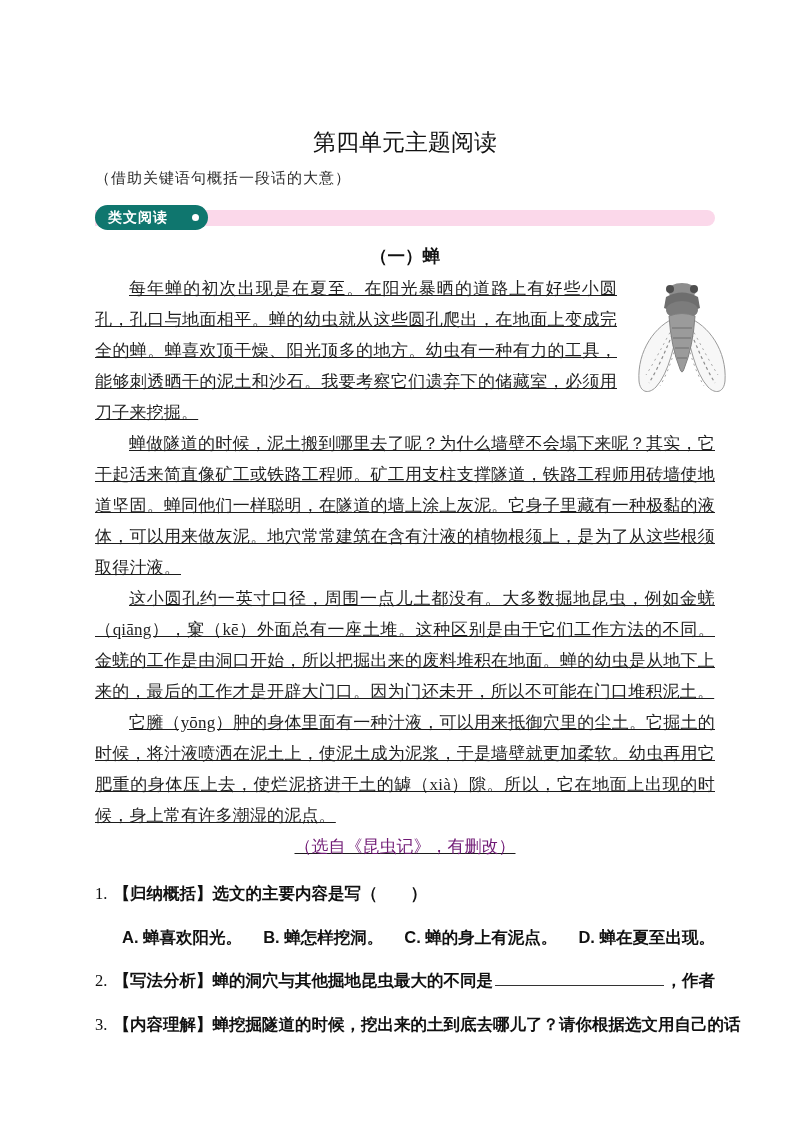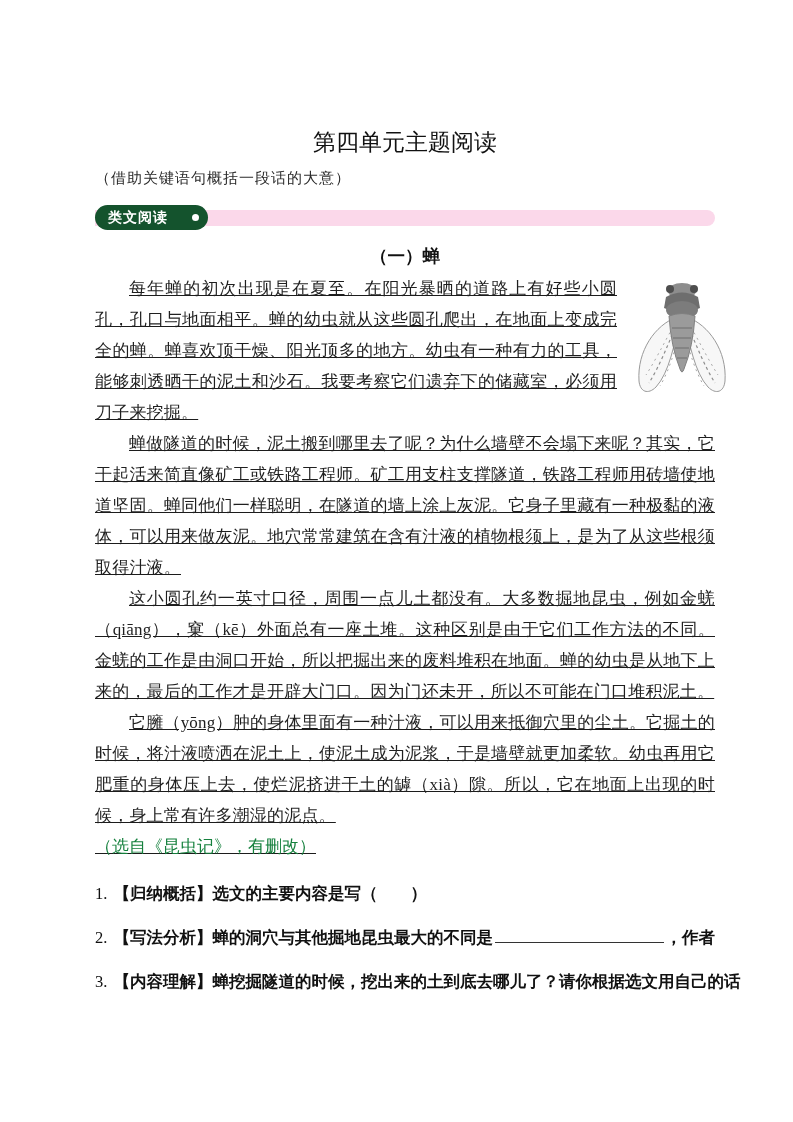--- a/index.html
+++ b/index.html
@@ -42,21 +42,21 @@
   }
 
   .article { margin-top:6px;text-decoration:underline; }
   .para {
     font-size:17px; line-height:31px; text-align:justify; text-indent:2em;
     color:#1f1f1f; letter-spacing:0.2px;
   }
   .cicada-wrap {
     float:right; width:110px; height:126px; margin:2px -22px 4px 10px;
   }
-  .attribution { font-size:17px; line-height:31px; text-align:left; color:#15803d; }
+  .attribution { font-size:17px; line-height:31px; text-align:center; color:#701a75; }
 
   .questions {
     margin-top:16px; font-family:"Liberation Sans", sans-serif;
     font-weight:600; font-size:16.5px; color:#111;
   }
   .q-line { line-height:30px; margin-bottom:13px; display:flex; align-items:baseline; }
   .q-num { flex:0 0 auto; margin-right:6px; font-weight:400; font-family:"Liberation Serif", serif; }
   .q-tag { flex:0 0 auto; font-weight:700; }
   .q-text { flex:0 0 auto; }
   .q-options {
@@ -75,21 +75,21 @@
 </head>
 <body>
 
 <div class="doc">
 
   <h1 class="main-title">第四单元主题阅读</h1>
   <div class="subtitle">（借助关键语句概括一段话的大意）</div>
 
   <div class="banner">
     <div class="banner-bar" id="bannerBar" style="background: rgb(251, 216, 234);"></div>
-    <div class="banner-pill" id="bannerPill" style="background: #14532d;">
+    <div class="banner-pill" id="bannerPill" style="background: #0f766e;">
       <span>类文阅读</span>
       <span class="banner-dot"></span>
     </div>
   </div>
 
   <div class="reading-heading">（一）蝉</div>
 
   <div class="article">
     <p class="para">
       <svg class="cicada-wrap" viewBox="0 0 110 126" aria-hidden="true">
@@ -118,20 +118,26 @@
   </div>
 
   <div class="questions">
 
     <div>
       <div class="q-line">
         <span class="q-num">1.</span>
         <span class="q-tag">【归纳概括】</span>
         <span class="q-text">选文的主要内容是写（　　）</span>
       </div>
+      <div class="q-options">
+        <span>A. 蝉喜欢阳光。</span>
+        <span>B. 蝉怎样挖洞。</span>
+        <span>C. 蝉的身上有泥点。</span>
+        <span>D. 蝉在夏至出现。</span>
+      </div>
     </div>
 
     <div>
       <div class="q-line q2-line1">
         <span class="q-num">2.</span>
         <span class="q-tag">【写法分析】</span>
         <span class="q-text">蝉的洞穴与其他掘地昆虫最大的不同是</span>
         <span class="blank blank-grow"></span>
         <span class="q-text">，作者</span>
       </div>

